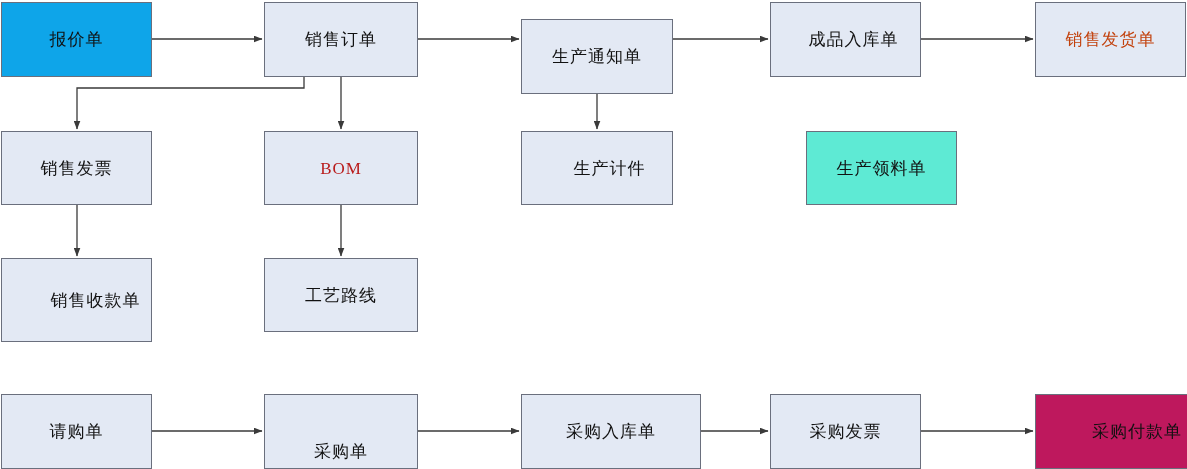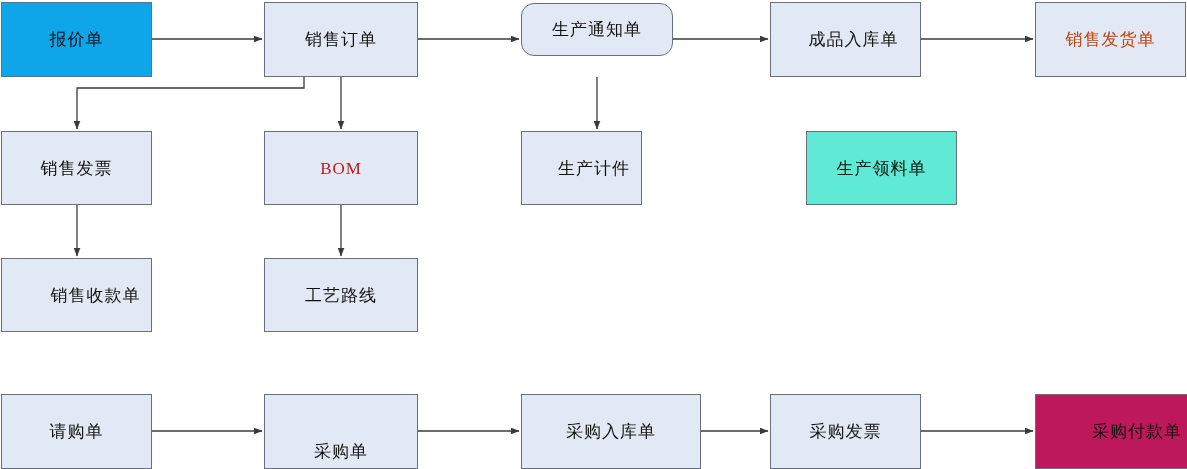--- a/index.html
+++ b/index.html
@@ -70,42 +70,42 @@
         <polyline points="921,431 1033,431" fill="none" stroke="#3a3a3a" stroke-width="1.3" marker-end="url(#arrowhead)"></polyline>
       </g>
   </svg>
   <div id="nodes-group">
       <div class="node" style="left: 1px; top: 2px; width: 151px; height: 75px; background: #0ea5e9; border-color: rgb(106, 111, 125);">
         <span class="node-label" style="color: rgb(17, 17, 17);">报价单</span>
       </div>
       <div class="node" style="left: 264px; top: 2px; width: 154px; height: 75px; background: rgb(227, 233, 244); border-color: rgb(106, 111, 125);">
         <span class="node-label" style="color: rgb(17, 17, 17);">销售订单</span>
       </div>
-      <div class="node" style="left: 521px; top: 3px; width: 152px; height: 53px; background: rgb(227, 233, 244); border-color: rgb(106, 111, 125); border-radius: 13px;">
+      <div class="node" style="left: 521px; top: 19px; width: 152px; height: 75px; background: rgb(227, 233, 244); border-color: rgb(106, 111, 125);">
         <span class="node-label" style="color: rgb(17, 17, 17);">生产通知单</span>
       </div>
       <div class="node" style="left: 770px; top: 2px; width: 151px; height: 75px; background: rgb(227, 233, 244); border-color: rgb(106, 111, 125);">
         <span class="node-label" style="color: rgb(17, 17, 17); margin-left: 16px;">成品入库单</span>
       </div>
       <div class="node" style="left: 1035px; top: 2px; width: 151px; height: 75px; background: rgb(227, 233, 244); border-color: rgb(106, 111, 125);">
         <span class="node-label" style="color: #c2410c; font-family: Liberation Serif, serif;">销售发货单</span>
       </div>
       <div class="node" style="left: 1px; top: 131px; width: 151px; height: 74px; background: rgb(227, 233, 244); border-color: rgb(106, 111, 125);">
         <span class="node-label" style="color: rgb(17, 17, 17);">销售发票</span>
       </div>
       <div class="node" style="left: 264px; top: 131px; width: 154px; height: 74px; background: rgb(227, 233, 244); border-color: rgb(106, 111, 125);">
         <span class="node-label" style="color: #b91c1c;">BOM</span>
       </div>
-      <div class="node" style="left: 521px; top: 131px; width: 121px; height: 74px; background: rgb(227, 233, 244); border-color: rgb(106, 111, 125); padding-left: 25px;">
+      <div class="node" style="left: 521px; top: 131px; width: 152px; height: 74px; background: rgb(227, 233, 244); border-color: rgb(106, 111, 125); padding-left: 25px;">
         <span class="node-label" style="color: rgb(17, 17, 17);">生产计件</span>
       </div>
       <div class="node" style="left: 806px; top: 131px; width: 151px; height: 74px; background: #5eead4; border-color: rgb(106, 111, 125);">
         <span class="node-label" style="color: rgb(17, 17, 17);">生产领料单</span>
       </div>
-      <div class="node" style="left: 1px; top: 258px; width: 151px; height: 74px; background: rgb(227, 233, 244); border-color: rgb(106, 111, 125); padding-left: 38px;">
+      <div class="node" style="left: 1px; top: 258px; width: 151px; height: 84px; background: rgb(227, 233, 244); border-color: rgb(106, 111, 125); padding-left: 38px;">
         <span class="node-label" style="color: rgb(17, 17, 17);">销售收款单</span>
       </div>
       <div class="node" style="left: 264px; top: 258px; width: 154px; height: 74px; background: rgb(227, 233, 244); border-color: rgb(106, 111, 125);">
         <span class="node-label" style="color: rgb(17, 17, 17);">工艺路线</span>
       </div>
       <div class="node" style="left: 1px; top: 394px; width: 151px; height: 75px; background: rgb(227, 233, 244); border-color: rgb(106, 111, 125);">
         <span class="node-label" style="color: rgb(17, 17, 17);">请购单</span>
       </div>
       <div class="node" style="left: 264px; top: 394px; width: 154px; height: 75px; background: rgb(227, 233, 244); border-color: rgb(106, 111, 125);">
         <span class="node-label" style="color: rgb(17, 17, 17); margin-top: 40px;">采购单</span>

